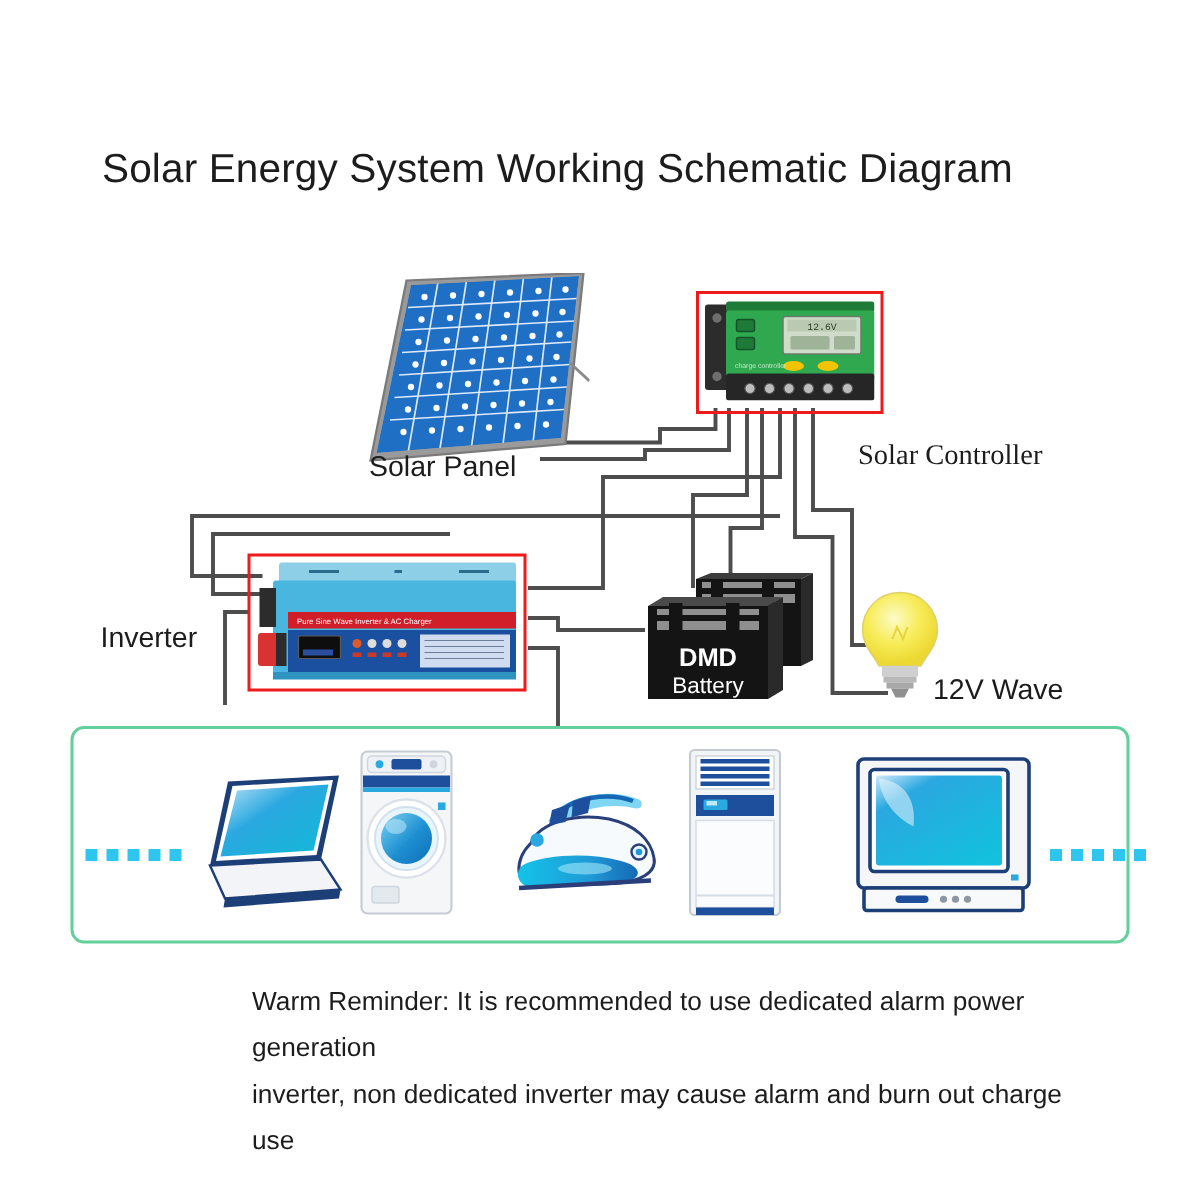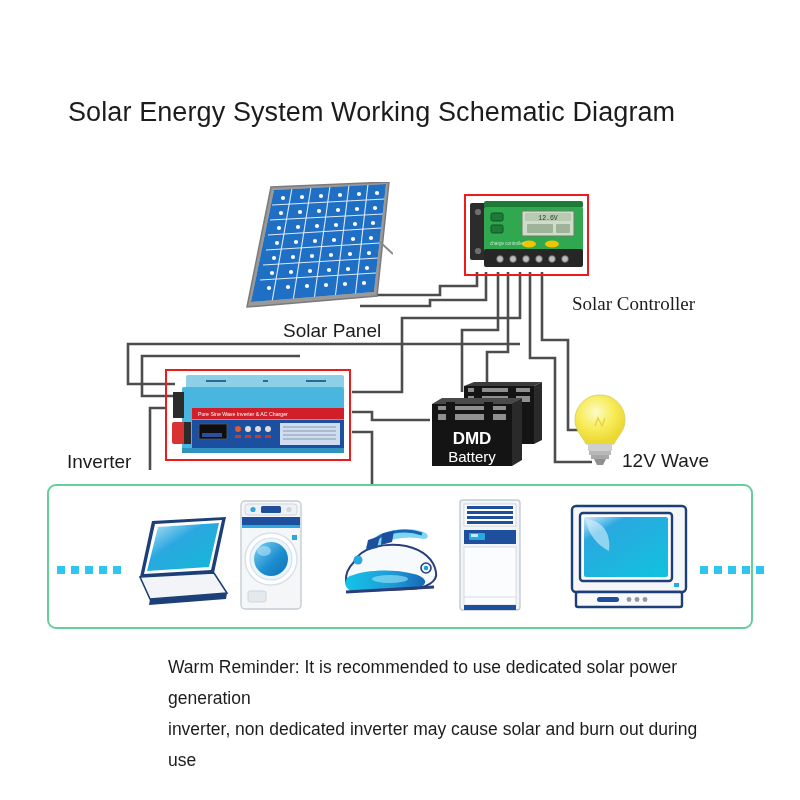--- a/index.html
+++ b/index.html
@@ -34,23 +34,23 @@
   }
 
   
   .label {
     position: absolute;
     font-size: 19px;
     font-weight: 400;
     color: #1c1c1c;
     white-space: nowrap;
   }
-  .label-solar-panel { left: 246px; top: 320px; margin-left: 37px; }
+  .label-solar-panel { left: 246px; top: 301px; }
   .label-solar-controller { left: 572px; top: 293px; font-family: Liberation Serif, serif; }
-  .label-inverter { left: 67px; top: 415px; margin-top: 36px; }
+  .label-inverter { left: 67px; top: 415px; }
   .label-12v-load { left: 622px; top: 450px; }
   .label-load-appliance {
     left: 56px; top: 492px;
     width: 130px;
     line-height: 26px;
     white-space: normal;
   }
 
   
   .wires {
@@ -532,17 +532,17 @@
     <rect x="107" y="80" width="5" height="4" fill="#2aa8e0"></rect>
 
     <rect x="9" y="89" width="106" height="15" rx="2" fill="#f7f9fb" stroke="#1d3f77" stroke-width="2.4"></rect>
     <rect x="30" y="94" width="22" height="5" rx="2.5" fill="#1d4f9c"></rect>
     <circle cx="62" cy="96.5" r="2.4" fill="#8e97a3"></circle>
     <circle cx="70" cy="96.5" r="2.4" fill="#8e97a3"></circle>
     <circle cx="78" cy="96.5" r="2.4" fill="#8e97a3"></circle>
   </svg>
 
   <div class="note">
-    <div>Warm Reminder: It is recommended to use dedicated solar power generation</div>
-    <div>inverter, non dedicated inverter may cause solar and burn out during use</div>
+    <div>Warm Reminder: It is recommended to use dedicated alarm power generation</div>
+    <div>inverter, non dedicated inverter may cause alarm and burn out charge use</div>
   </div>
 
 </div>
 
 </body></html>

